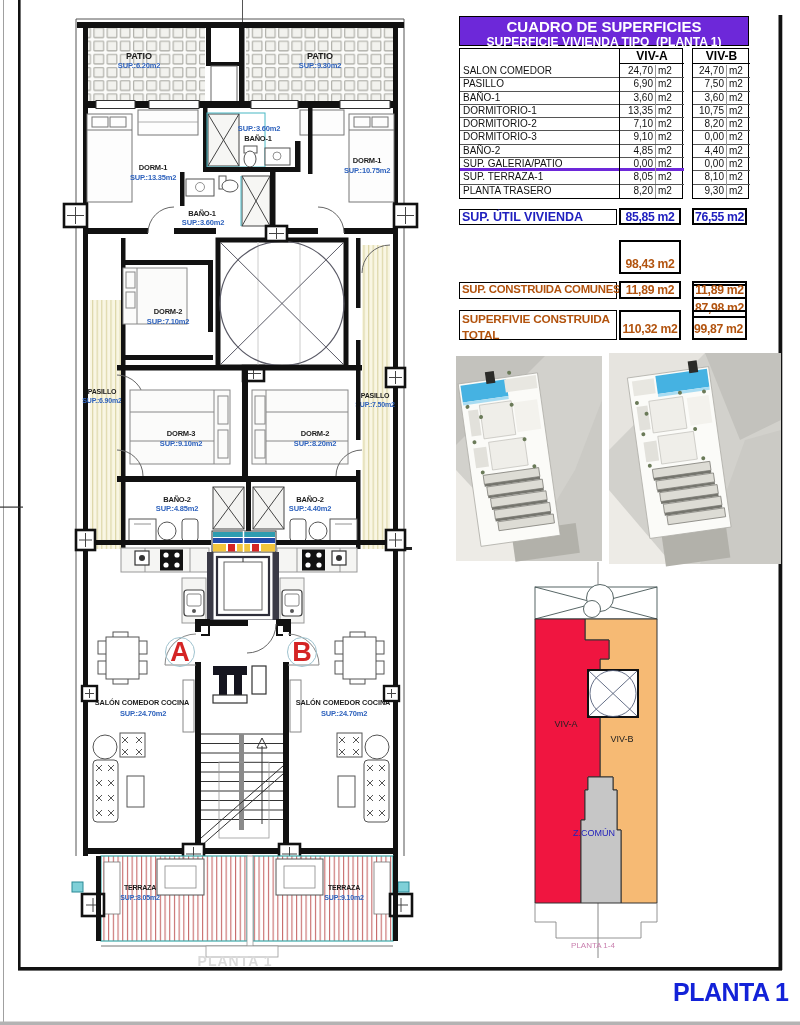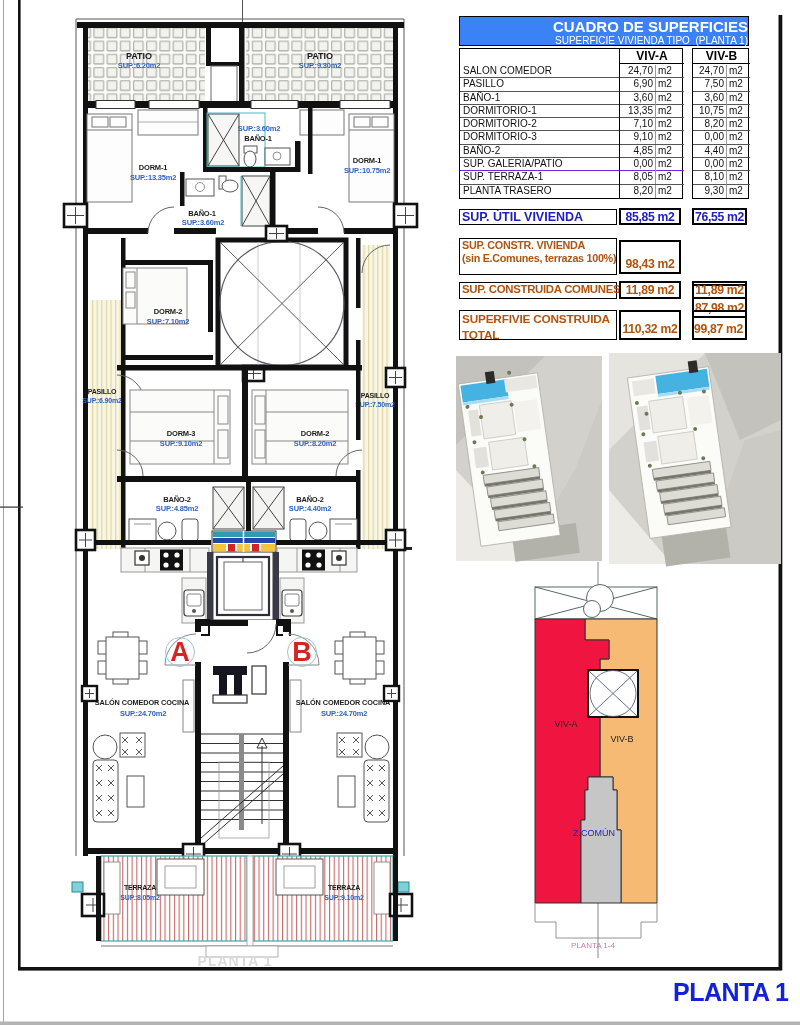--- a/index.html
+++ b/index.html
@@ -684,23 +684,23 @@
 
 <text x="594" y="836" style="font-size:9px;fill:#2222bb;text-anchor:middle;">Z.COMÚN</text>
 
 <path d="M535,903 L535,922 L556,922 L556,938 L641,938 L641,922 L657,922 L657,903" fill="none" stroke="#888" stroke-width="0.9"></path>
 
 <text x="593" y="948" style="font-size:8px;fill:#c97fae;text-anchor:middle;">PLANTA 1-4</text>
 </svg>
 
 <div class="abs" style="left:459px;top:16px;width:292px;height:326px;">
 
-<div class="abs" style="left:0;top:0;width:290px;height:30px;background:#3b82f6;border:1px solid #000;color:#fff;text-align:right;">
+<div class="abs" style="left:0;top:0;width:290px;height:30px;background:#6d28d9;border:1px solid #000;color:#fff;text-align:center;">
 <div style="font-size:15px;font-weight:bold;margin-top:1px;letter-spacing:0px;">CUADRO DE SUPERFICIES</div>
-<div style="font-size:10px;font-weight:normal;">SUPERFICIE VIVIENDA TIPO&nbsp; (PLANTA 1)</div>
+<div style="font-size:12px;font-weight:bold;">SUPERFICIE VIVIENDA TIPO&nbsp; (PLANTA 1)</div>
 </div>
 
 <div class="abs" style="left:0;top:32px;width:224px;height:151px;border:1px solid #000;">
 
 <div class="abs" style="left:159px;top:0;width:65px;height:15px;border-left:1px solid #000;border-bottom:1px solid #000;font-size:12px;font-weight:bold;text-align:center;">VIV-A</div>
 <div class="abs" style="left:0;top:16px;width:224px;font-size:10px;color:#111;">
 <div style="height:13.3px;border-bottom:1px solid #555;position:relative;">
             <span style="position:absolute;left:3px;top:0px;">SALON COMEDOR</span>
             <span style="position:absolute;right:31px;top:0px;">24,70</span>
             <span style="position:absolute;left:198px;top:0px;">m2</span>
@@ -735,21 +735,21 @@
             <span style="position:absolute;right:31px;top:0px;">9,10</span>
             <span style="position:absolute;left:198px;top:0px;">m2</span>
             <i style="position:absolute;left:195px;top:0;height:13px;border-left:1px solid #999;"></i>
           </div>
 <div style="height:13.3px;border-bottom:1px solid #555;position:relative;">
             <span style="position:absolute;left:3px;top:0px;">BAÑO-2</span>
             <span style="position:absolute;right:31px;top:0px;">4,85</span>
             <span style="position:absolute;left:198px;top:0px;">m2</span>
             <i style="position:absolute;left:195px;top:0;height:13px;border-left:1px solid #999;"></i>
           </div>
-<div style="height:13.3px;border-bottom:1px solid #6d28d9;position:relative;">
+<div style="height:13.3px;border-bottom:3px solid #6d28d9;position:relative;">
             <span style="position:absolute;left:3px;top:0px;">SUP. GALERIA/PATIO</span>
             <span style="position:absolute;right:31px;top:0px;">0,00</span>
             <span style="position:absolute;left:198px;top:0px;">m2</span>
             <i style="position:absolute;left:195px;top:0;height:13px;border-left:1px solid #999;"></i>
           </div>
 <div style="height:13.3px;border-bottom:1px solid #555;position:relative;">
             <span style="position:absolute;left:3px;top:0px;">SUP. TERRAZA-1</span>
             <span style="position:absolute;right:31px;top:0px;">8,05</span>
             <span style="position:absolute;left:198px;top:0px;">m2</span>
             <i style="position:absolute;left:195px;top:0;height:13px;border-left:1px solid #999;"></i>
@@ -809,21 +809,20 @@
             <span style="position:absolute;left:36px;top:0px;">m2</span>
           </div>
 </div>
 <div class="abs" style="left:33px;top:16px;width:0;height:133px;border-left:1px solid #999;"></div>
 </div>
 
 <div class="abs" style="left:0;top:193px;width:158px;height:16px;border:1px solid #000;font-size:12.5px;font-weight:bold;color:#2020bf;padding-left:2px;">SUP. ÚTIL VIVIENDA</div>
 <div class="abs" style="left:160px;top:192px;width:62px;height:17px;border:2px solid #000;font-size:12.2px;font-weight:bold;color:#2020bf;text-align:center;white-space:nowrap;letter-spacing:-0.3px;">85,85 m2</div>
 <div class="abs" style="left:233px;top:192px;width:55px;height:17px;border:2px solid #000;font-size:12.2px;font-weight:bold;color:#2020bf;text-align:center;white-space:nowrap;letter-spacing:-0.3px;">76,55 m2</div>
 
-<div class="abs" style="left:0;top:222px;width:158px;height:37px;border:1px solid #000;font-size:10.8px;font-weight:bold;color:#b2530e;line-height:13px;padding-left:2px;letter-spacing:-0.3px;white-space:nowrap;">SUP. CONSTR. VIVIENDA<br>(sin E.Comunes, terrazas 100%)</div>
 <div class="abs" style="left:160px;top:224px;width:62px;height:34px;border:2px solid #000;font-size:12.2px;font-weight:bold;color:#b2530e;text-align:center;white-space:nowrap;letter-spacing:-0.3px;">
         <span style="position:absolute;bottom:1px;left:0;right:0;">98,43 m2</span>
       </div>
 <div class="abs" style="left:233px;top:224px;width:55px;height:34px;border:2px solid #000;font-size:12.2px;font-weight:bold;color:#b2530e;text-align:center;white-space:nowrap;letter-spacing:-0.3px;margin-top:44px;">
         <span style="position:absolute;bottom:1px;left:0;right:0;">87,98 m2</span>
       </div>
 
 <div class="abs" style="left:0;top:266px;width:158px;height:17px;border:1px solid #000;font-size:11.4px;font-weight:bold;color:#b2530e;padding-left:2px;letter-spacing:-0.3px;white-space:nowrap;">SUP. CONSTRUIDA COMUNES</div>
 <div class="abs" style="left:160px;top:265px;width:62px;height:18px;border:2px solid #000;font-size:12.2px;font-weight:bold;color:#b2530e;text-align:center;white-space:nowrap;letter-spacing:-0.3px;">11,89 m2</div>
 <div class="abs" style="left:233px;top:265px;width:55px;height:18px;border:2px solid #000;font-size:12.2px;font-weight:bold;color:#b2530e;text-align:center;white-space:nowrap;letter-spacing:-0.3px;">11,89 m2</div>

